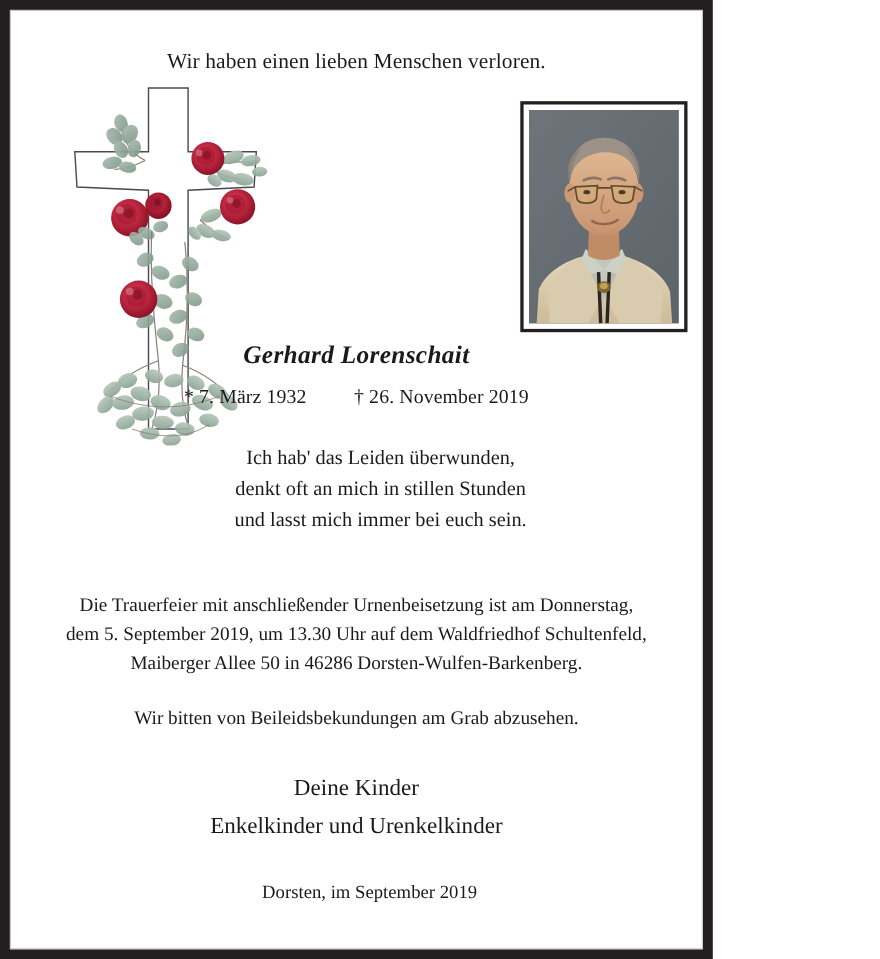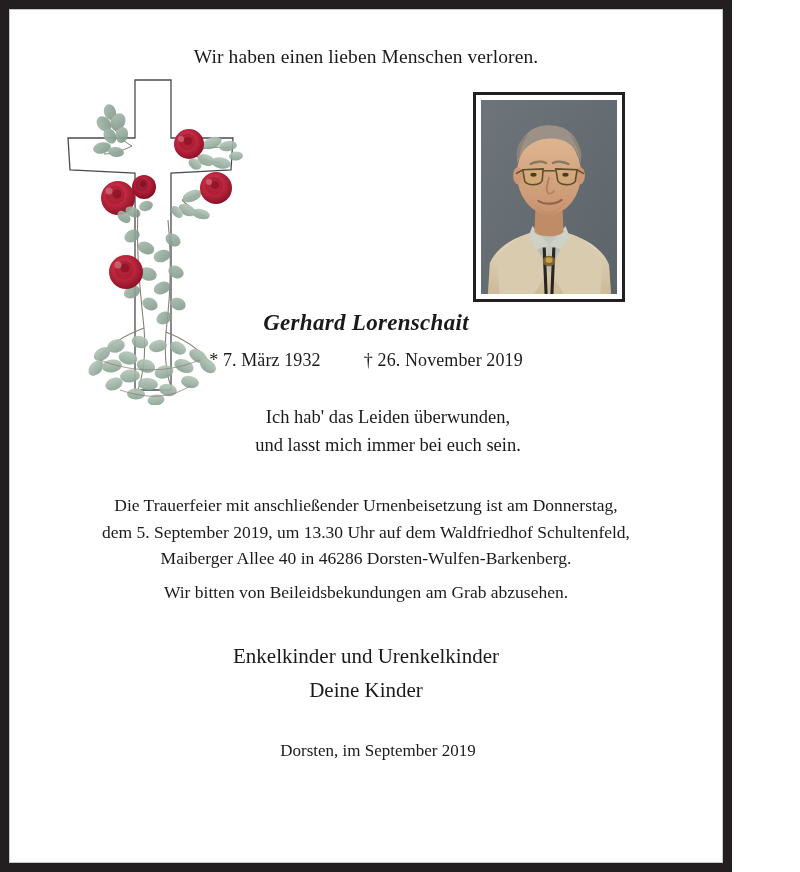--- a/index.html
+++ b/index.html
@@ -11,21 +11,21 @@
     width: 800px;
     height: 872px;
     font-family: "Liberation Serif", "DejaVu Serif", serif;
     color: #1a1a1a;
     overflow: hidden;
   }
 
   
   .notice {
     position: relative;
-    width: 732px;
+    width: 648px;
     height: 872px;
     box-sizing: border-box;
     background: #231f20;
     padding: 9px;
   }
   .notice-inner {
     position: relative;
     width: 100%;
     height: 100%;
     box-sizing: border-box;
@@ -95,26 +95,26 @@
     letter-spacing: .1px;
   }
   .life-dates .date-gap { display: inline-block; width: 34px; }
   .verse {
     margin-top: 32px;
     font-size: 18.5px;
     line-height: 1.52;
     padding-left: 44px;
   }
   .service-info {
-    margin-top: 33px;
+    margin-top: 49px;
     font-size: 17.5px;
     line-height: 1.52;
   }
   .request-note {
-    margin-top: 10px;
+    margin-top: 26px;
     font-size: 17.5px;
   }
   .signature {
     margin-top: 36px;
     font-size: 21px;
     line-height: 1.62;
   }
   .place-date {
     margin-top: 34px;
     font-size: 17px;
@@ -356,33 +356,34 @@
       <div class="deceased-name">Gerhard Lorenschait</div>
 
       <div class="life-dates">
         <span>* 7. März 1932</span>
         <span class="date-gap"></span>
         <span>† 26. November 2019</span>
       </div>
 
       <div class="verse">
         <div>Ich hab' das Leiden überwunden,</div>
+        <div>denkt oft an mich in stillen Stunden</div>
         <div>und lasst mich immer bei euch sein.</div>
       </div>
 
       <div class="service-info">
         <div>Die Trauerfeier mit anschließender Urnenbeisetzung ist am Donnerstag,</div>
         <div>dem 5. September 2019, um 13.30 Uhr auf dem Waldfriedhof Schultenfeld,</div>
-        <div>Maiberger Allee 40 in 46286 Dorsten-Wulfen-Barkenberg.</div>
+        <div>Maiberger Allee 50 in 46286 Dorsten-Wulfen-Barkenberg.</div>
       </div>
 
       <div class="request-note">Wir bitten von Beileidsbekundungen am Grab abzusehen.</div>
 
       <div class="signature">
+        <div>Deine Kinder</div>
         <div>Enkelkinder und Urenkelkinder</div>
-        <div>Deine Kinder</div>
       </div>
 
       <div class="place-date">Dorsten, im September 2019</div>
 
     </div>
   </div>
 </div>
 
 </body></html>

